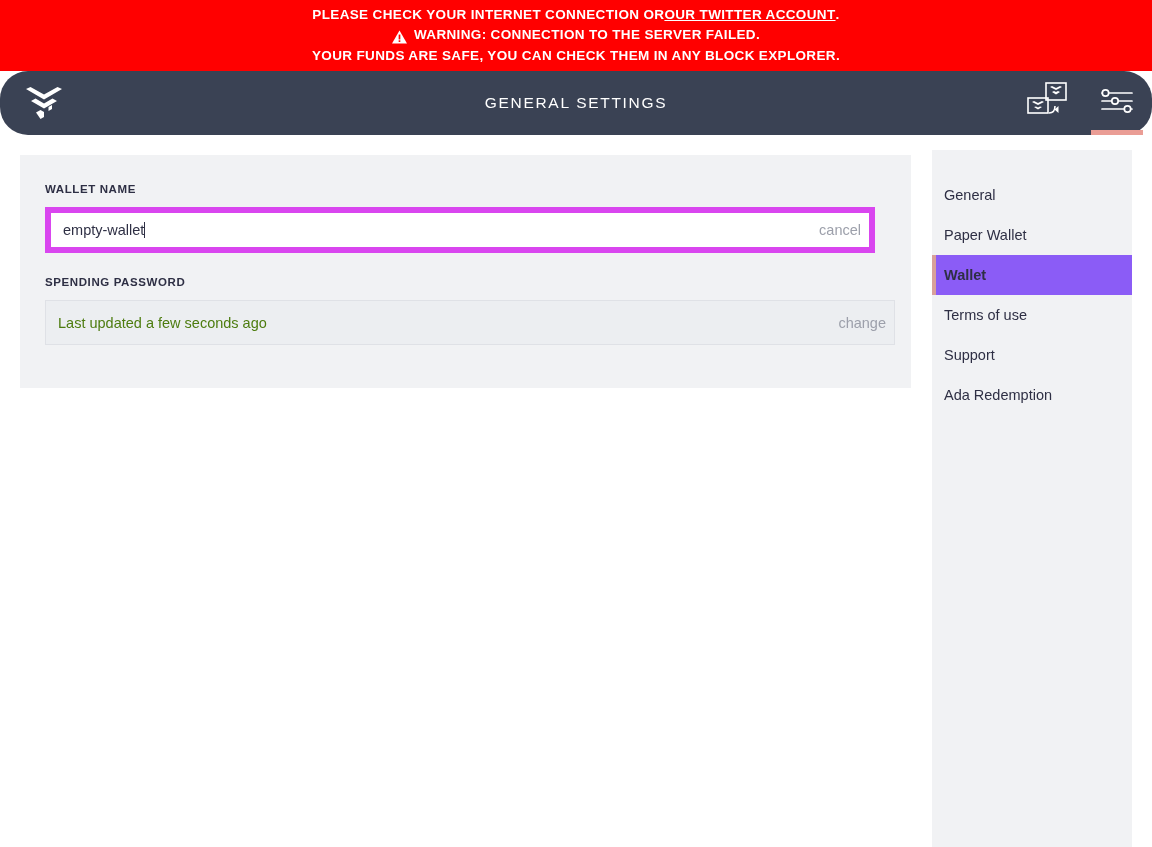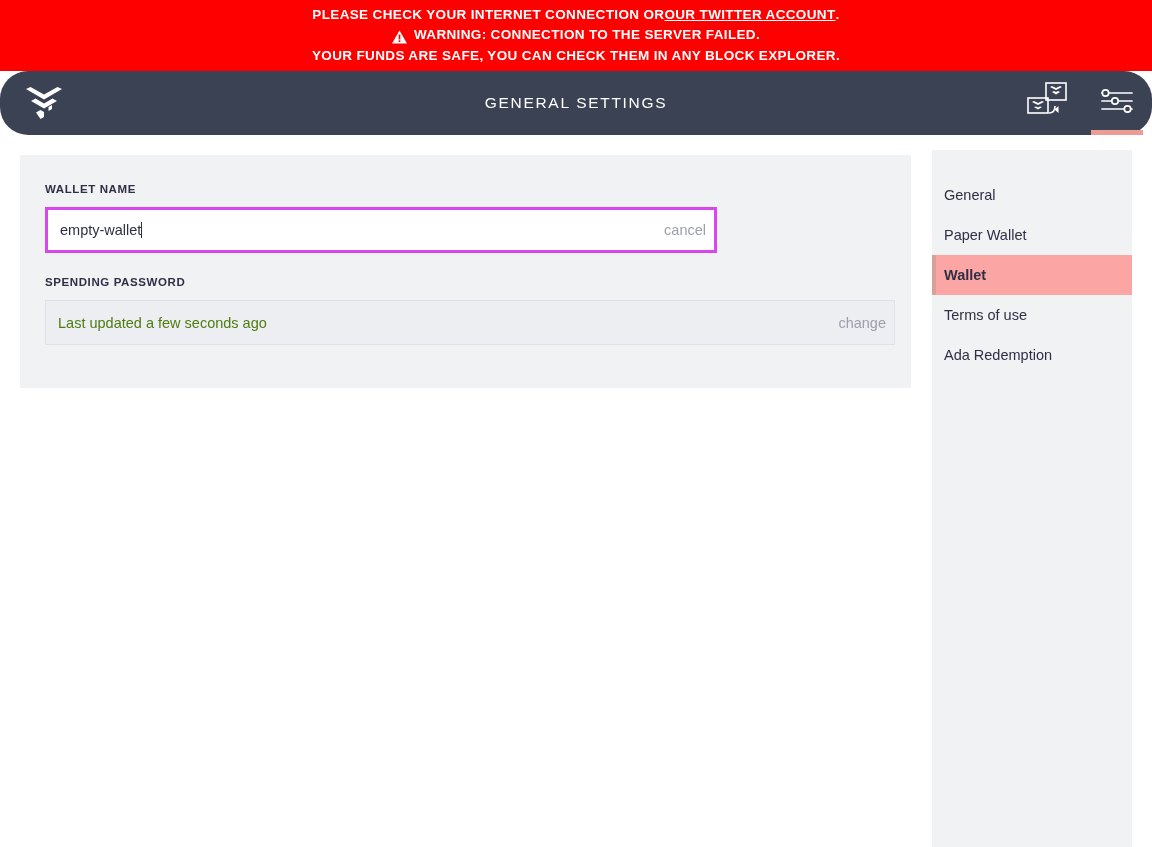--- a/index.html
+++ b/index.html
@@ -130,23 +130,23 @@
     font-size: 11.5px;
     font-weight: bold;
     color: #2e2f44;
     letter-spacing: 0.6px;
     text-transform: uppercase;
     margin-bottom: 12px;
   }
 
   .input-box {
     position: relative;
-    width: 672px;
+    width: 830px;
     height: 46px;
-    border: 3px solid #d946ef;
+    border: 6px solid #d946ef;
     background: #ffffff;
     display: flex;
     align-items: center;
     text-align: right;
   }
   .input-value {
     padding-left: 12px;
     font-size: 14.5px;
     color: #2e2f44;
     white-space: nowrap;
@@ -200,21 +200,21 @@
     position: relative;
     height: 40px;
     display: flex;
     align-items: center;
     padding-left: 12px;
     font-size: 14.5px;
     color: #2e2f44;
     cursor: pointer;
   }
   .menu-item.active {
-    background: #fca5a5;
+    background: #8b5cf6;
     font-weight: bold;
   }
   .menu-item.active::before {
     content: "";
     position: absolute;
     left: 0; top: 0; bottom: 0;
     width: 4px;
     background: #d9a09a;
   }
 </style>
@@ -329,17 +329,20 @@
     <div class="menu-item">
       <span>Paper Wallet</span>
     </div>
     <div class="menu-item active">
       <span>Wallet</span>
     </div>
     <div class="menu-item">
       <span>Terms of use</span>
     </div>
     <div class="menu-item">
+      <span>Support</span>
+    </div>
+    <div class="menu-item">
       <span>Ada Redemption</span>
     </div>
   </div>
 
 </div>
 
 </body></html>

